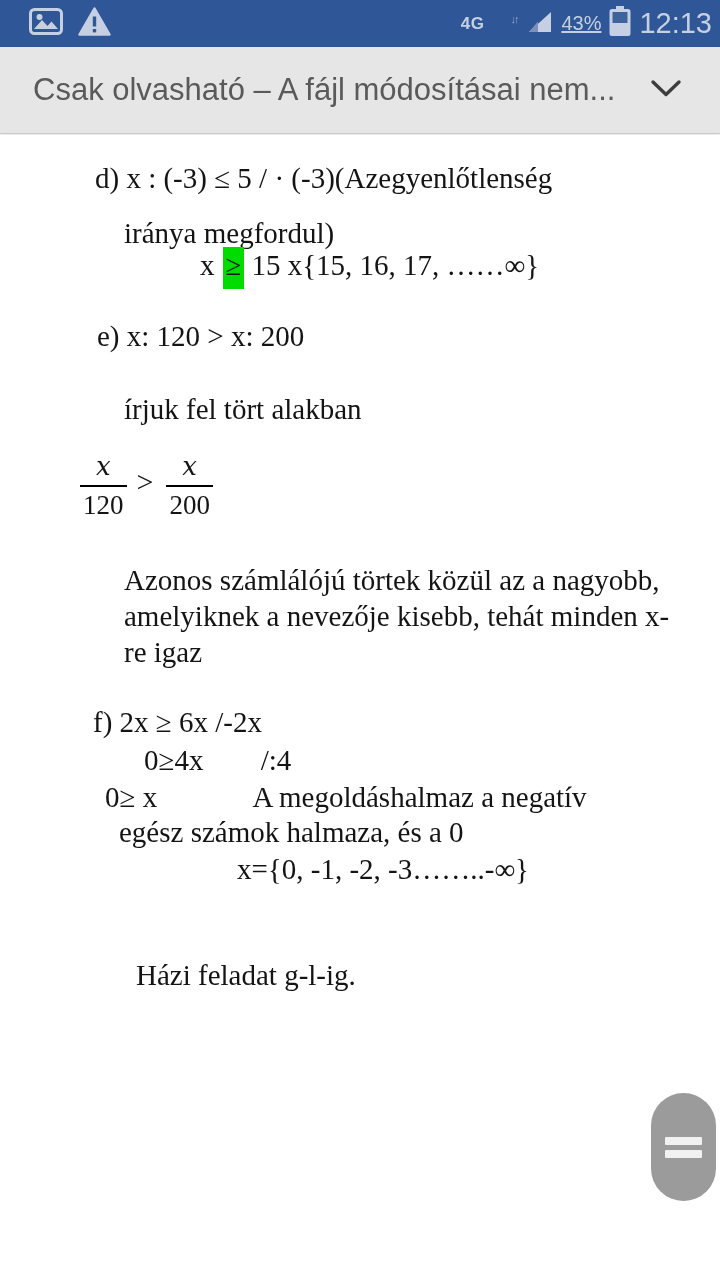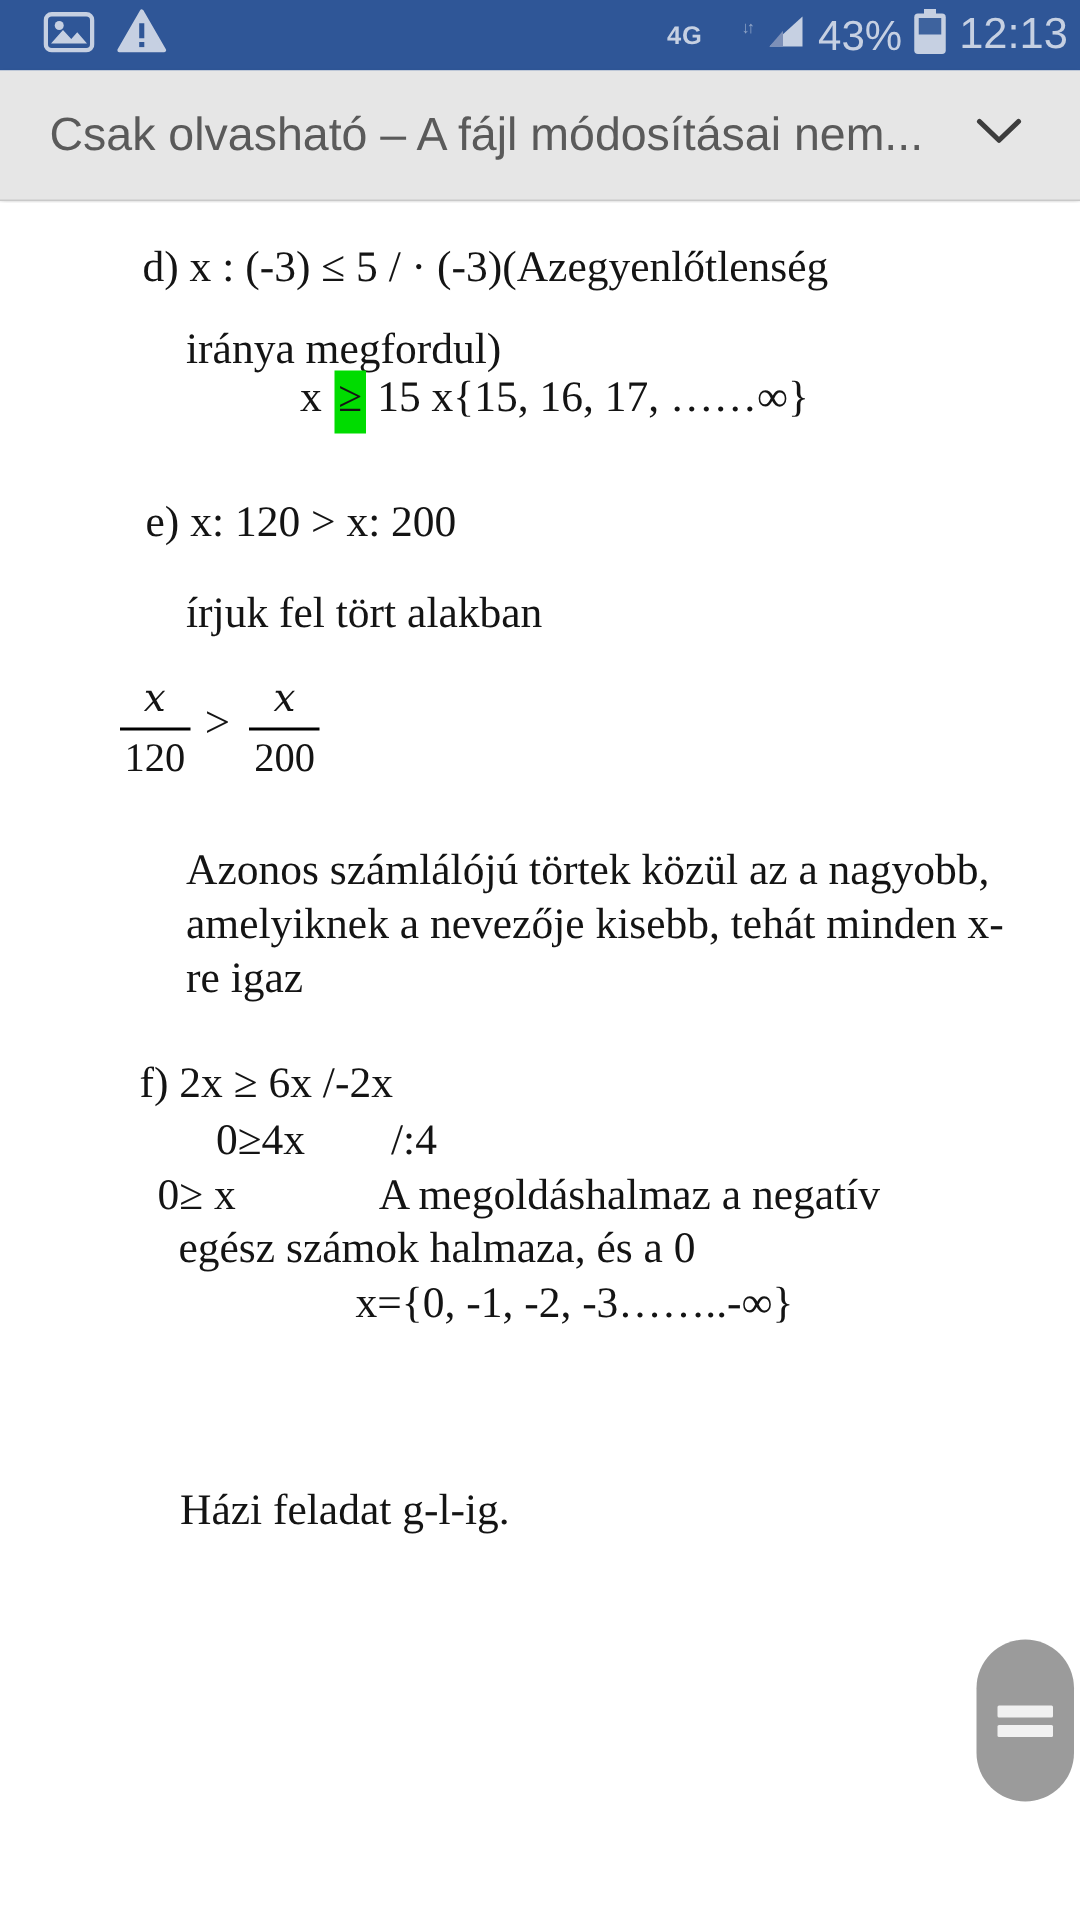--- a/index.html
+++ b/index.html
@@ -13,21 +13,21 @@
     position:absolute;top:0;left:0;width:720px;height:47px;
     background:#2f5697;color:#c6d0e2;
     display:flex;align-items:center;justify-content:space-between;
     box-sizing:border-box;padding:0 6px 0 0;
   }
   .sb-left{display:flex;align-items:center;gap:15px;padding-left:29px;}
   .sb-right{display:flex;align-items:center;gap:8px;padding-right:2px;}
   .net{display:flex;line-height:1;margin-right:2px;gap:26px;}
   .net-label{font-size:17px;font-weight:bold;letter-spacing:0.5px;}
   .net-arrows{font-size:11px;letter-spacing:-2px;margin-top:-1px;color:#92a6c8;}
-  .percent{font-size:28px;}
+  .percent{font-size:20px;text-decoration:underline;}
   .time{font-size:29px;}
 
   
   .banner{
     position:absolute;top:47px;left:0;width:720px;height:87px;
     background:#e6e6e6;border-bottom:1px solid #c9c9c9;
     box-shadow:0 3px 5px rgba(0,0,0,0.10);
     display:flex;align-items:center;justify-content:space-between;
     box-sizing:border-box;padding:0 38px 0 33px;text-align:right;
   }
@@ -35,32 +35,32 @@
 
   
   .doc{
     position:absolute;top:135px;left:0;width:720px;height:1145px;background:#ffffff;
     font-family:"Liberation Serif","DejaVu Serif",serif;font-size:29px;color:#141414;
   }
   .line{position:absolute;white-space:nowrap;line-height:1.15;}
   .l-d1{top:27px;left:95px;width:552px;display:flex;justify-content:flex-start;}
   .l-d2{top:82px;left:124px;}
   .l-d3{top:114px;left:200px;}
-  .l-e{top:197px;left:97px;text-align:center;}
+  .l-e{top:185px;left:97px;text-align:center;}
   .l-intro{top:258px;left:124px;}
   .l-frac{top:318px;left:80px;display:flex;align-items:center;}
   .l-p1{top:429px;left:124px;}
   .l-p2{top:465px;left:124px;}
   .l-p3{top:501px;left:124px;}
   .l-f1{top:571px;left:93px;}
   .l-f2{top:609px;left:105px;margin-left:39px;}
   .l-f3{top:646px;left:105px;}
   .l-f4{top:681px;left:119px;}
   .l-f5{top:718px;left:237px;}
-  .l-hw{top:824px;left:120px;margin-top:32px;}
+  .l-hw{top:824px;left:136px;}
 
   .hl{background:#00dc00;padding:2px 3px 8px;margin:0 7px 0 8px;}
   .gap-f2{margin-left:50px;}
   .gap-f3{margin-left:88px;}
 
   .frac{display:flex;flex-direction:column;align-items:center;line-height:1;}
   .frac .num{font-style:italic;font-family:"DejaVu Serif",serif;font-size:26px;padding:0 3px 6px;}
   .frac .bar{align-self:stretch;height:2px;background:#000;}
   .frac .den{font-size:27px;padding:5px 3px 0;}
   .frac-op{font-size:30px;margin:0 13px 8px 10px;}

